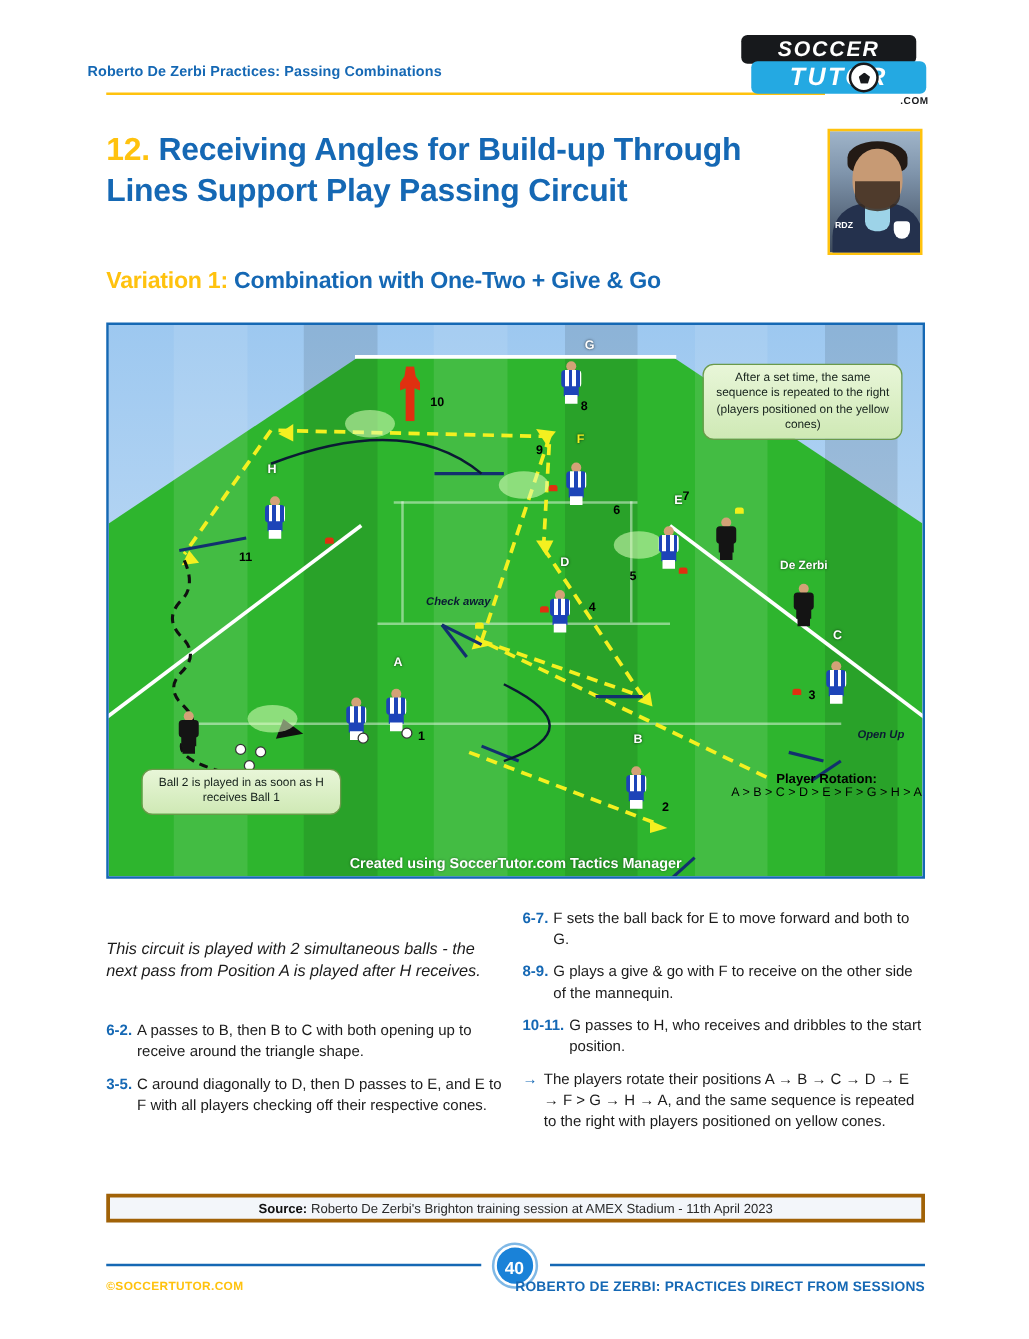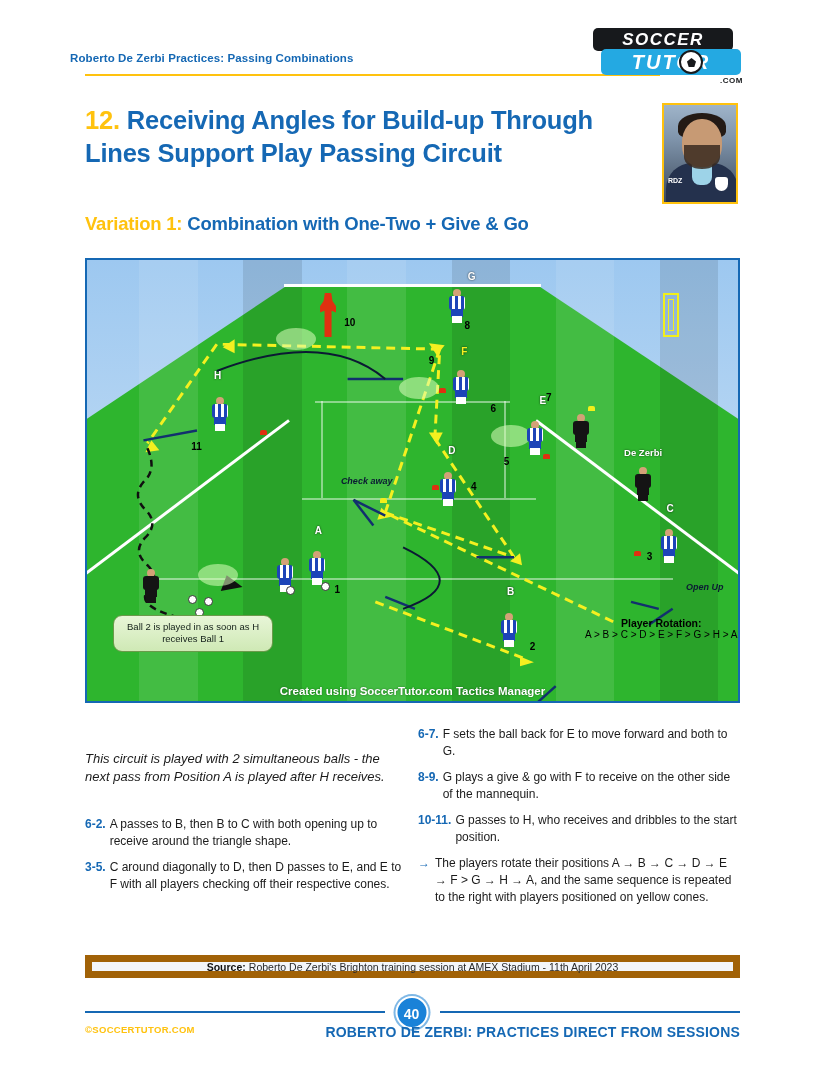--- a/index.html
+++ b/index.html
@@ -194,40 +194,40 @@
   }
   .col-left  { position:absolute; left:85px; top:816px; width:325px; }
   .col-right { position:absolute; left:418px; top:726px; width:322px; }
   .step { display:flex; margin-bottom:9px; font-size:12px; color:#1b1b1b; line-height:1.42; }
   .step .sn { color:#1568b4; font-weight:bold; white-space:nowrap; margin-right:4px; }
   .step .sarrow { color:#1568b4; font-weight:bold; margin-right:5px; }
 
   
   .source {
     position:absolute; left:85px; top:955px; width:655px; height:23px;
-    border:7px solid #a16207; background:#f3f6fa;
+    border:3px solid #a16207; background:#f3f6fa;
     display:flex; align-items:center; justify-content:center;
     font-size:10.5px; color:#2a2a2a;
   }
   .source b { color:#111; margin-right:3px; }
   .foot-rule-l { position:absolute; left:85px; top:1011px; width:300px; height:2px; background:#1568b4; }
   .foot-rule-r { position:absolute; right:83px; top:1011px; width:300px; height:2px; background:#1568b4; }
   .pagebadge {
     position:absolute; left:50%; top:996px; transform:translateX(-50%);
     width:33px; height:33px; border-radius:50%; background:#1a82d8;
     border:2px solid #fff; box-shadow:0 0 0 2px #7fb8e6;
     color:#fff; font-size:14px; font-weight:bold; text-align:center; line-height:33px;
   }
   .foot-left {
     position:absolute; left:85px; top:1024px;
     font-size:9.5px; font-weight:bold; color:#ffc20e; letter-spacing:.3px;
   }
   .foot-right {
     position:absolute; right:83px; top:1024px;
-    font-size:14px; font-weight:bold; color:#1568b4; letter-spacing:.2px;text-align:center;
+    font-size:11px; font-weight:bold; color:#1568b4; letter-spacing:.2px;text-align:center;
   }
 </style>
 </head>
 <body>
 
 <div class="page">
 
   <div class="hdr-title">Roberto De Zerbi Practices: Passing Combinations</div>
   <div class="hdr-rule"></div>
 
@@ -436,20 +436,21 @@
     <div class="pnum" style="left:62%;top:32.5%;">6</div>
     <div class="pnum" style="left:70.5%;top:30%;">7</div>
     <div class="pnum" style="left:58%;top:13.5%;">8</div>
     <div class="pnum" style="left:52.5%;top:21.5%;">9</div>
     <div class="pnum" style="left:39.5%;top:13%;text-align:center;">10</div>
     <div class="pnum" style="left:16%;top:41%;">11</div>
 
     <div class="italic-note" style="left:39%;top:49%;">Check away</div>
     <div class="italic-note" style="left:92%;top:73%;color:#0b1a33;">Open Up</div>
 
+    <div class="callout" style="left:73%;top:7%;width:160px;">After a set time, the same sequence is repeated to the right (players positioned on the yellow cones)</div>
     <div class="callout" style="left:4%;top:80.5%;width:160px;">Ball 2 is played in as soon as H receives Ball 1</div>
 
     <div class="rotation" style="left:74%;top:81%;width:185px;">
       <b>Player Rotation:</b><br>
       <span>A &gt; B &gt; C &gt; D &gt; E &gt; F &gt; G &gt; H &gt; A</span>
     </div>
 
     <div class="created">Created using SoccerTutor.com Tactics Manager</div>
   </div>
 

